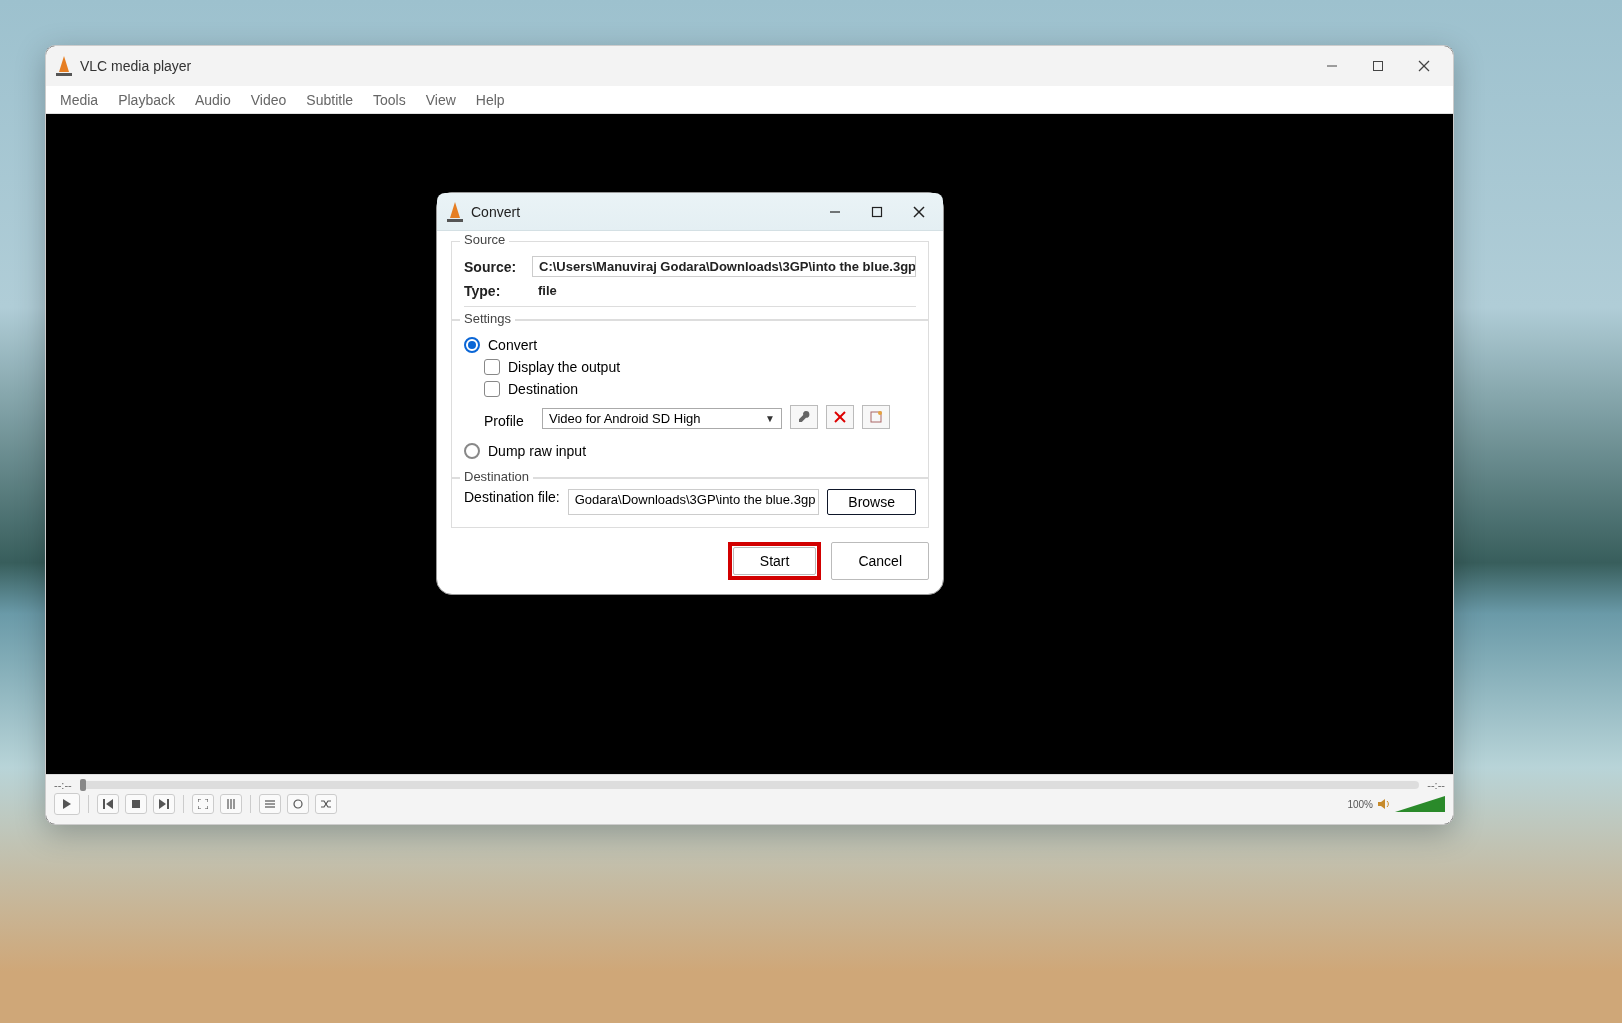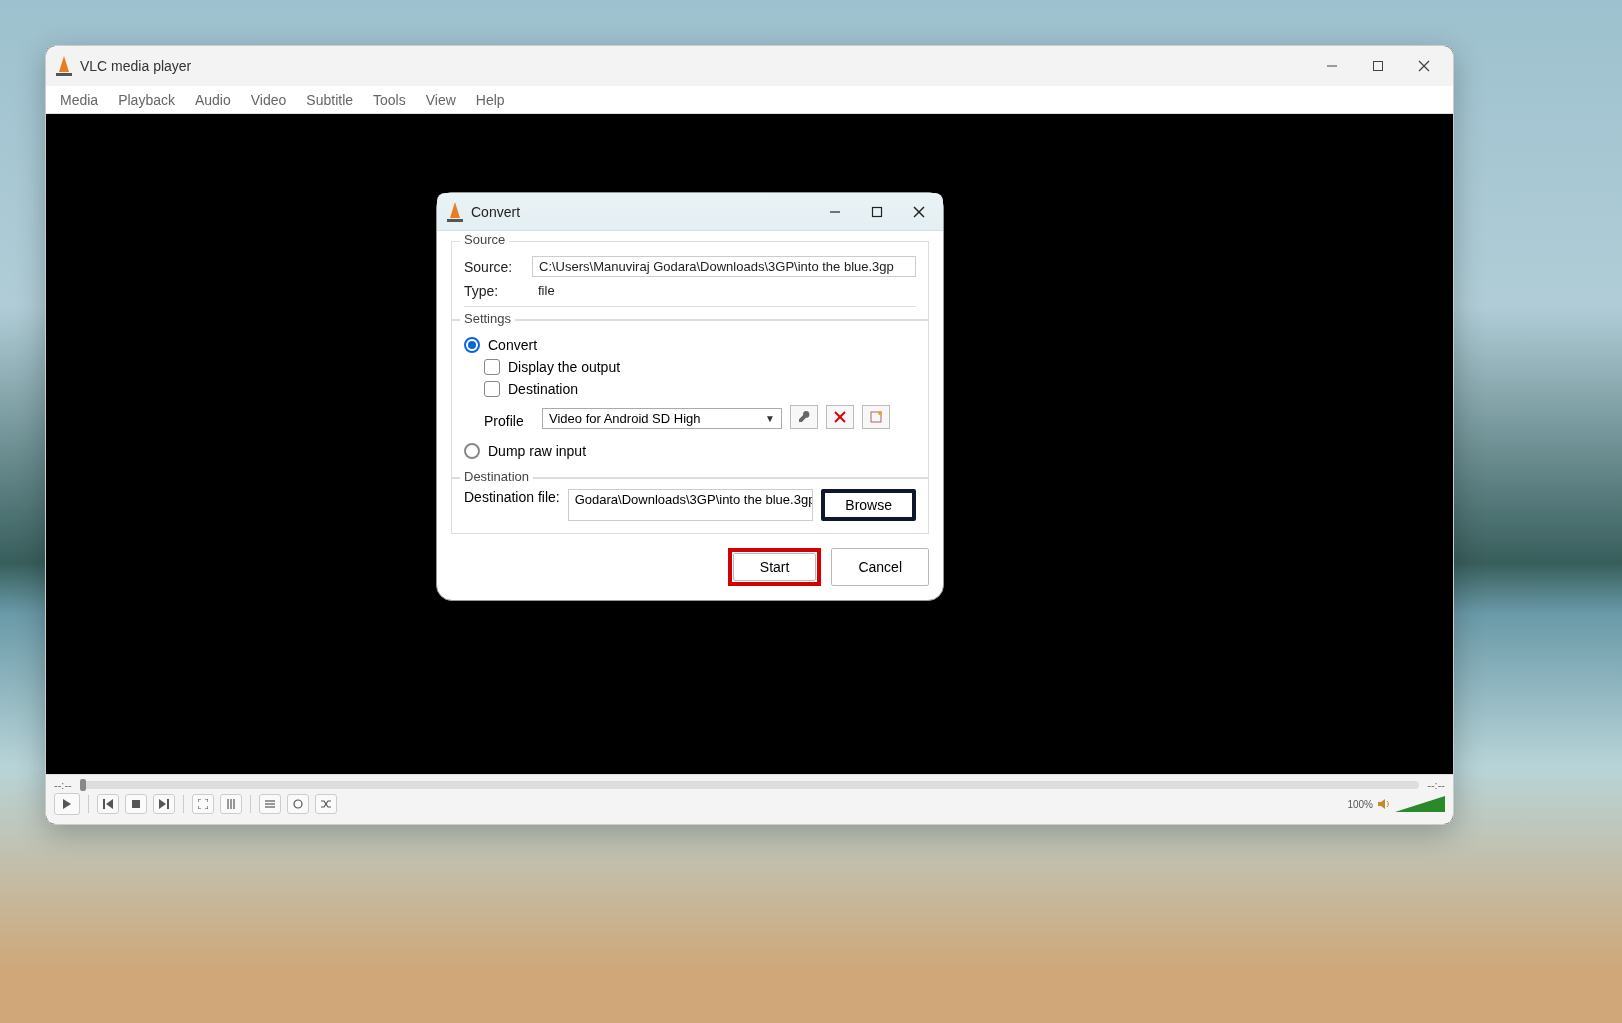--- a/index.html
+++ b/index.html
@@ -116,21 +116,21 @@
 .dlg-winbtn { width:24px; height:24px; display:flex; align-items:center; justify-content:center; color:#222; }
 
 .dlg-body { padding: 10px 14px 14px; }
 .fieldset {
   border: 1px solid #ddd; padding: 10px 12px 12px; position:relative;
 }
 .fieldset-legend {
   position:absolute; top:-10px; left:8px; background:#fff; padding:0 4px;
   font-size: 13px; color:#444;
 }
-.fld-row { display:flex; align-items:center; gap:10px; margin: 4px 0; font-size:14px; color:#222; }
+.fld-row { display:flex; align-items:center; gap:10px; margin: 4px 0; font-size:14px; color:#222;font-weight:bold; }
 .fld-label { width: 58px; }
 .fld-value { flex:1; border:1px solid #ccc; padding:2px 6px; font-size:13px; background:#fff; overflow:hidden; white-space:nowrap; }
 .fld-plain { border:none; background:none; }
 .fld-divider { border-top:1px solid #ddd; margin-top:6px; }
 
 .radio-row, .check-row { display:flex; align-items:center; gap:8px; margin:6px 0; font-size:14px; }
 .radio {
   width:16px; height:16px; border:2px solid #888; border-radius:50%; position:relative;
 }
 .radio.checked { border-color:#0a66d6; }
@@ -150,21 +150,21 @@
 .iconbtn {
   width:28px; height:24px; border:1px solid #bbb; background:#f7f7f7;
   display:flex; align-items:center; justify-content:center;
 }
 .iconbtn svg { width:14px; height:14px; }
 
 .dest-row { display:flex; gap:8px; font-size:14px; }
 .dest-label { white-space:nowrap; }
 .dest-input { flex:1; border:1px solid #ccc; padding:2px 6px; font-size:13px; overflow:hidden; white-space:nowrap; text-overflow:clip; direction:ltr; }
 .browse-btn {
-  border:4px solid #0f172a; background:#fff; padding:4px 20px; font-size:14px; border-radius:2px;
+  border:1px solid #0f172a; background:#fff; padding:4px 20px; font-size:14px; border-radius:2px;
 }
 
 .dlg-buttons { display:flex; justify-content:flex-end; gap:10px; margin-top:14px; }
 .btn {
   border:1px solid #bbb; background:#fff; padding:5px 26px; font-size:14px; border-radius:2px;
 }
 .start-highlight {
   border: 4px solid #d20000; padding:1px;
 }
 .start-highlight .btn { border:1px solid #bbb; }

